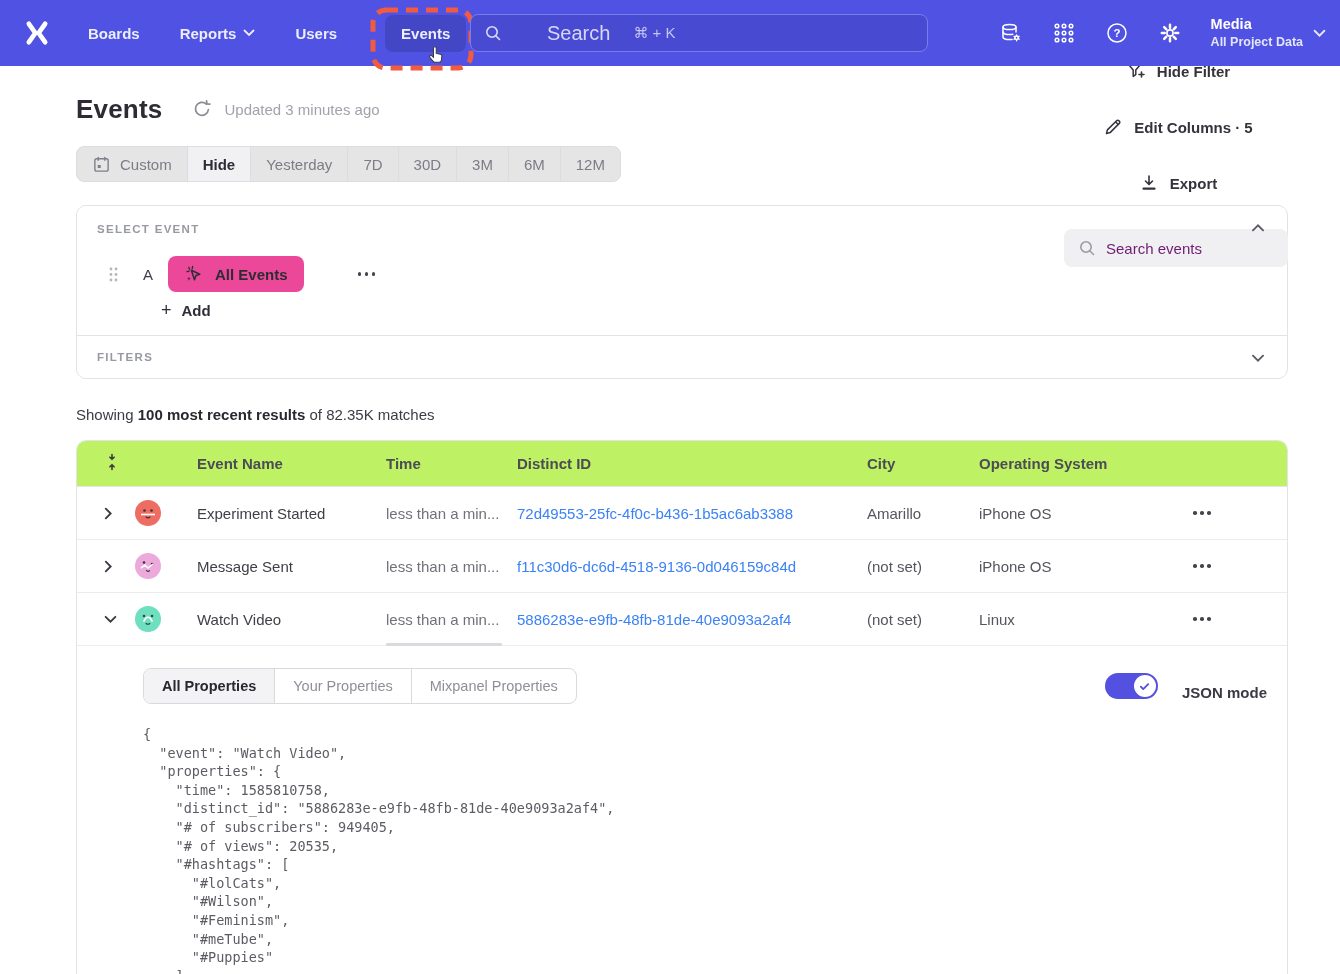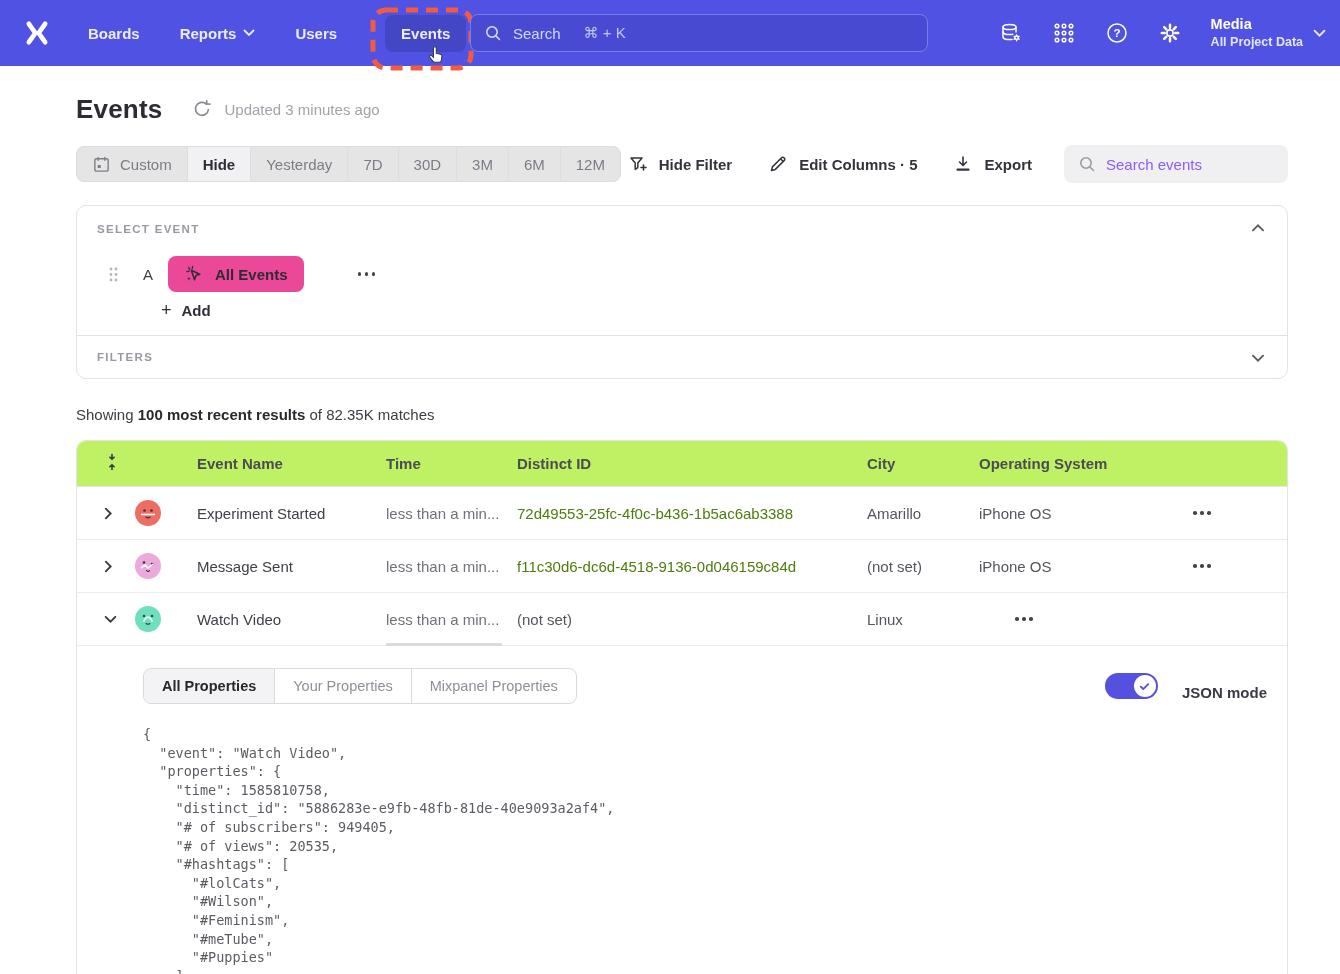--- a/index.html
+++ b/index.html
@@ -12,21 +12,21 @@
   .logo { margin-left:22px; width:30px; height:30px; display:flex; align-items:center; justify-content:center; }
   .nav-items { display:flex; align-items:center; margin-left:36px; gap:40px; }
   .nav-link { color:#eceefc; font-size:15px; font-weight:600; text-decoration:none; display:flex; align-items:center; gap:7px; }
   .nav-events { position:relative; margin-left:8px; }
   .nav-events .nav-link { background:#4347c6; padding:10px 16px; border-radius:8px; }
   .dash-box { position:absolute; left:-15px; top:-8px; pointer-events:none; }
   .hand-cursor { position:absolute; left:42px; top:30px; width:21px; height:21px; }
   .nav-search { position:absolute; left:470px; top:14px; width:458px; height:38px;
     background:#484bd2; border:1px solid #7a7ce9; border-radius:8px;
     display:flex; align-items:center; padding-left:13px; gap:11px; }
-  .nav-search .ph { color:#d6d7f6; font-size:15px; }
+  .nav-search .ph { color:#d6d7f6; font-size:20px;margin-left:34px; }
   .nav-search .sc { color:#c3c5f2; font-size:15px; margin-left:12px; }
   .nav-right { position:absolute; right:14px; top:0; height:66px; display:flex; align-items:center; gap:29px; }
   .nav-icon { width:24px; height:24px; display:flex; align-items:center; justify-content:center; }
   .project { display:flex; align-items:center; gap:10px; color:#fff; }
   .project .pname { font-size:14.5px; font-weight:700; line-height:19px; }
   .project .pscope { font-size:12.5px; font-weight:600; color:#e4e5fa; line-height:17px; }
 
   
   .main { padding:0 52px 0 76px; }
   .page-head { display:flex; align-items:center; margin-top:26px; height:34px; }
@@ -34,24 +34,24 @@
   .refresh-btn { margin-left:30px; width:20px; height:20px; display:flex; }
   .updated { margin-left:12px; font-size:15px; color:#a2a2ab; }
 
   
   .controls { display:flex; align-items:center; margin-top:19px; height:38px; }
   .segmented { display:flex; height:36px; border:1px solid #dcdce1; border-radius:8px; overflow:hidden; background:#e5e5e5; }
   .seg { display:flex; align-items:center; gap:9px; padding:0 15px; font-size:15px; color:#7c7c86;
     border-right:1px solid #dcdce1; cursor:pointer; white-space:nowrap; }
   .seg:last-child { border-right:none; }
   .seg.selected { background:#f1f1f4; color:#2d2d36; font-weight:700; }
-  .right-tools { margin-left:auto; display:flex; align-items:center; gap:36px; }
+  .right-tools { margin-left:auto; display:flex; align-items:center; gap:36px;flex-direction:column; }
   .tool-btn { display:flex; align-items:center; gap:11px; font-size:15px; font-weight:600; color:#33333c; cursor:pointer; white-space:nowrap; }
   .tool-search { width:224px; height:38px; background:#f0f0f2; border-radius:8px; display:flex; align-items:center; padding-left:14px; gap:10px; margin-left:-4px; }
-  .tool-search .ph { color:#8b5cf6; font-size:15px; }
+  .tool-search .ph { color:#701a75; font-size:15px; }
 
   
   .query-card { margin-top:22px; border:1px solid #e3e3e7; border-radius:10px; }
   .qc-top { position:relative; padding:17px 20px 0 20px; height:129px; }
   .small-caps { font-size:11.5px; font-weight:700; letter-spacing:1.3px; color:#989aa2; }
   .collapse-btn { position:absolute; right:18px; top:12px; width:18px; height:18px; }
   .qb-row { display:flex; align-items:center; margin-top:21px; padding-left:11px; height:36px; }
   .drag-handle { width:11px; height:17px; margin-right:24px; display:flex; }
   .step-letter { font-size:15px; color:#3e3e48; margin-right:15px; }
   .event-chip { display:flex; align-items:center; gap:10px; background:#ec4899; border-radius:8px; height:36px; padding:0 16px; cursor:pointer; }
@@ -71,21 +71,21 @@
   .tgrid { display:grid; grid-template-columns:48px 52px 209px 131px 350px 112px 178px 1fr; align-items:center; }
   .thead { height:46px; background:#bef264; border-bottom:1px solid #e6e6ea; }
   .th { font-size:15px; font-weight:600; color:#4c4c55; }
   .th.first { padding-left:27px; }
   .th.event { padding-left:20px; }
   .trow { height:53px; border-bottom:1px solid #ececf0; cursor:pointer; background:#fff; }
   .expander { padding-left:27px; display:flex; }
   .avatar { width:26px; height:26px; border-radius:50%; position:relative; margin-left:10px; }
   .cell-event { padding-left:20px; font-size:15px; color:#3f3f48; }
   .cell-time { font-size:15px; color:#71717a; }
-  .cell-id { font-size:15px; color:#4d7c0f; cursor:pointer; }
+  .cell-id { font-size:15px; color:#3b82f6; cursor:pointer; }
   .cell-dim { font-size:15px; color:#55555e; }
   .row-menu { display:flex; gap:3.5px; padding-left:36px; cursor:pointer; }
   .row-menu i { width:3.5px; height:3.5px; border-radius:50%; background:#44444d; }
   .hscroll-thumb { position:absolute; left:309px; top:202px; width:116px; height:3px; background:#d9d9de; border-radius:2px; }
 
   
   .detail { padding:22px 20px 0 66px; }
   .detail-top { display:flex; align-items:center; }
   .tabs { display:flex; height:36px; border:1px solid #d9d9de; border-radius:8px; overflow:hidden; }
   .tab { display:flex; align-items:center; padding:0 18px; font-size:14.5px; color:#8f8f98; border-right:1px solid #d9d9de; cursor:pointer; }
@@ -381,20 +381,21 @@
         <div class="avatar" style="background: rgb(111, 224, 191);">
           <svg width="26" height="26" viewBox="0 0 26 26">
               <circle cx="9" cy="10" r="1.3" fill="#2e4a42"></circle>
               <circle cx="17" cy="10" r="1.3" fill="#2e4a42"></circle>
               <path d="M9 15c2-5 6-5 8 0" stroke="#fff" stroke-width="1.6" fill="none" stroke-linecap="round"></path>
               <path d="M11 17.5c1.2.9 2.6.9 3.8 0" stroke="#2e4a42" stroke-width="1.2" fill="none" stroke-linecap="round"></path>
             </svg>
         </div>
         <div class="cell-event">Watch Video</div>
         <div class="cell-time">less than a min...</div>
+        <div class="cell-id">5886283e-e9fb-48fb-81de-40e9093a2af4</div>
         <div class="cell-dim">(not set)</div>
         <div class="cell-dim">Linux</div>
         <div class="row-menu">
             <i></i>
             <i></i>
             <i></i>
           </div>
       </div>
 
       <div class="hscroll-thumb"></div>

